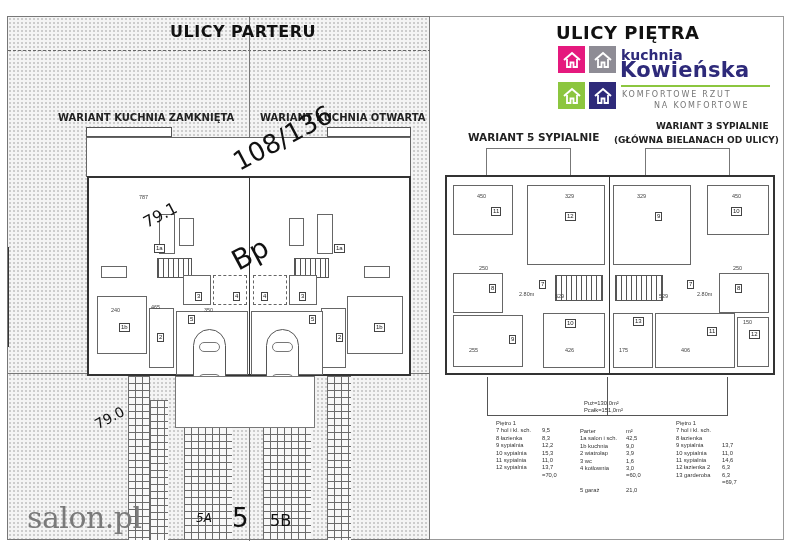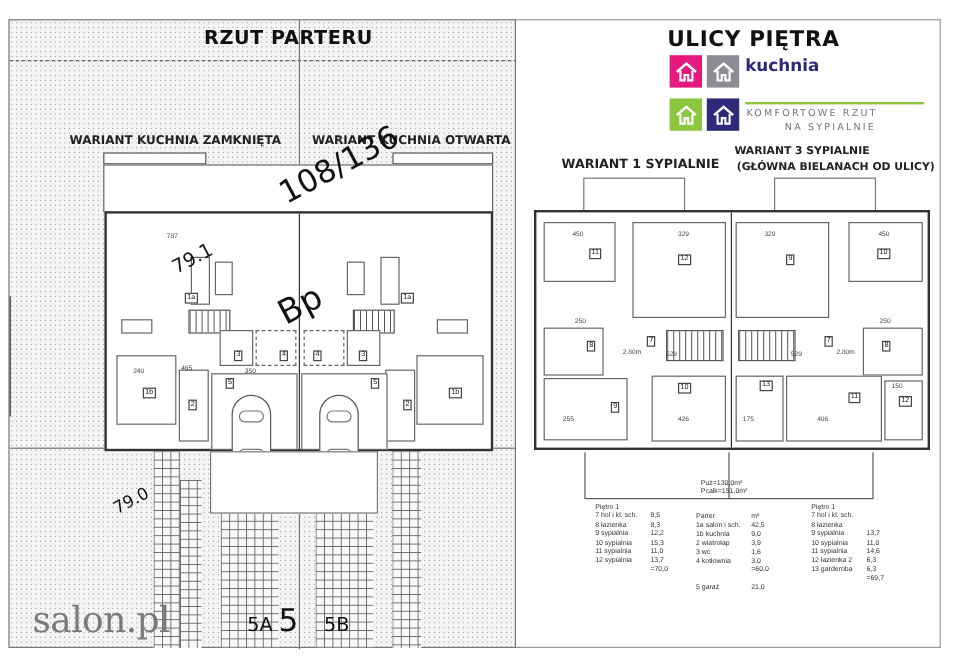--- a/index.html
+++ b/index.html
@@ -63,21 +63,21 @@
 <body>
 
 <div id="left-panel" class="dotted">
 
   <div class="line" style="left:0;top:33px;width:423px;height:0;border-top:1px dashed #666;background:none;"></div>
   <div class="line" style="left:241px;top:0;width:1px;height:524px;background:#777;"></div>
   <div class="line" style="left:0;top:356px;width:423px;height:1px;background:#777;"></div>
   <div class="line" style="left:0;top:230px;width:1px;height:100px;background:#333;"></div>
 </div>
 
-<div class="title-big" style="left:170px;top:22px;font-size:16px;">RZUT PARTERU</div>
+<div class="title-big" style="left:170px;top:22px;font-size:16px;">ULICY PARTERU</div>
 <div class="variant-label" style="left:58px;top:112px;">WARIANT KUCHNIA ZAMKNIĘTA</div>
 <div class="variant-label" style="left:260px;top:112px;">WARIANT KUCHNIA OTWARTA</div>
 
 <div class="abs" style="left:86px;top:127px;width:86px;height:10px;background:#fff;border:1px solid #555;"></div>
 <div class="abs" style="left:327px;top:127px;width:84px;height:10px;background:#fff;border:1px solid #555;"></div>
 <div class="abs" style="left:86px;top:137px;width:325px;height:40px;background:#fff;border:1px solid #666;"></div>
 
 <div class="plan-box" style="left:87px;top:176px;width:324px;height:200px;">
   <div class="line" style="left:160px;top:0;width:1px;height:196px;background:#333;"></div>
 
@@ -136,21 +136,21 @@
 <div class="abs paving" style="left:184px;top:427px;width:48px;height:113px;"></div>
 <div class="abs paving" style="left:263px;top:427px;width:48px;height:113px;"></div>
 <div class="abs paving" style="left:327px;top:376px;width:24px;height:164px;"></div>
 <div class="abs" style="left:175px;top:376px;width:140px;height:52px;background:#fff;border:1px solid #777;"></div>
 
 <div class="annot" style="left:228px;top:150px;font-size:26px;transform:rotate(-28deg);transform-origin:left top;">108/136</div>
 <div class="annot" style="left:226px;top:248px;font-size:28px;transform:rotate(-28deg);transform-origin:left top;">Bp</div>
 <div class="annot" style="left:140px;top:215px;font-size:16px;transform:rotate(-28deg);transform-origin:left top;">79.1</div>
 <div class="annot" style="left:92px;top:418px;font-size:14px;transform:rotate(-28deg);transform-origin:left top;">79.0</div>
 
-<div class="annot" style="left:206px;top:511px;font-size:16px;">5A</div>
+<div class="annot" style="left:196px;top:511px;font-size:12px;font-style:italic;">5A</div>
 <div class="annot" style="left:232px;top:503px;font-size:26px;">5</div>
 <div class="annot" style="left:270px;top:511px;font-size:16px;">5B</div>
 
 <div id="watermark">salon.pl</div>
 
 <div id="right-panel"></div>
 
 <div class="title-big" style="left:556px;top:22px;font-size:18px;">ULICY PIĘTRA</div>
 
 <div id="logo">
@@ -172,27 +172,28 @@
         <path d="M5 9 V17 H8.5 V12.5 H11.5 V17 H15 V9" fill="none" stroke="#fff" stroke-width="1.8"></path>
       </svg>
   </div>
   <div class="logo-sq" style="left:31px;top:36px;background:#2e2a7a;">
     <svg viewBox="0 0 20 20">
         <path d="M2 10 L10 3 L18 10" fill="none" stroke="#fff" stroke-width="2"></path>
         <path d="M5 9 V17 H8.5 V12.5 H11.5 V17 H15 V9" fill="none" stroke="#fff" stroke-width="1.8"></path>
       </svg>
   </div>
   <div class="logo-osiedle">kuchnia</div>
+  <div class="logo-name">Kowieńska</div>
   <div class="logo-rule"></div>
   <div class="logo-tag1">KOMFORTOWE RZUT</div>
-  <div class="logo-tag2">NA SYPIALNIE</div>
-</div>
-
-<div class="variant-label" style="left:468px;top:131px;font-size:10.5px;">WARIANT 1 SYPIALNIE</div>
-<div class="variant-label" style="left:612px;top:121px;font-size:9px;">WARIANT 3 SYPIALNIE</div>
+  <div class="logo-tag2">NA KOMFORTOWE</div>
+</div>
+
+<div class="variant-label" style="left:468px;top:131px;font-size:10.5px;">WARIANT 5 SYPIALNIE</div>
+<div class="variant-label" style="left:656px;top:121px;font-size:9px;">WARIANT 3 SYPIALNIE</div>
 <div class="variant-label" style="left:614px;top:135px;font-size:9px;">(GŁÓWNA BIELANACH OD ULICY)</div>
 
 <div class="abs" style="left:486px;top:148px;width:85px;height:28px;border:1px solid #777;"></div>
 <div class="abs" style="left:645px;top:148px;width:85px;height:28px;border:1px solid #777;"></div>
 
 <div class="plan-box" style="left:445px;top:175px;width:330px;height:200px;">
   <div class="line" style="left:162px;top:0;width:1px;height:196px;background:#333;"></div>
 
   <div class="room" style="left:6px;top:8px;width:60px;height:50px;"></div>
   <div class="room" style="left:80px;top:8px;width:78px;height:80px;"></div>

